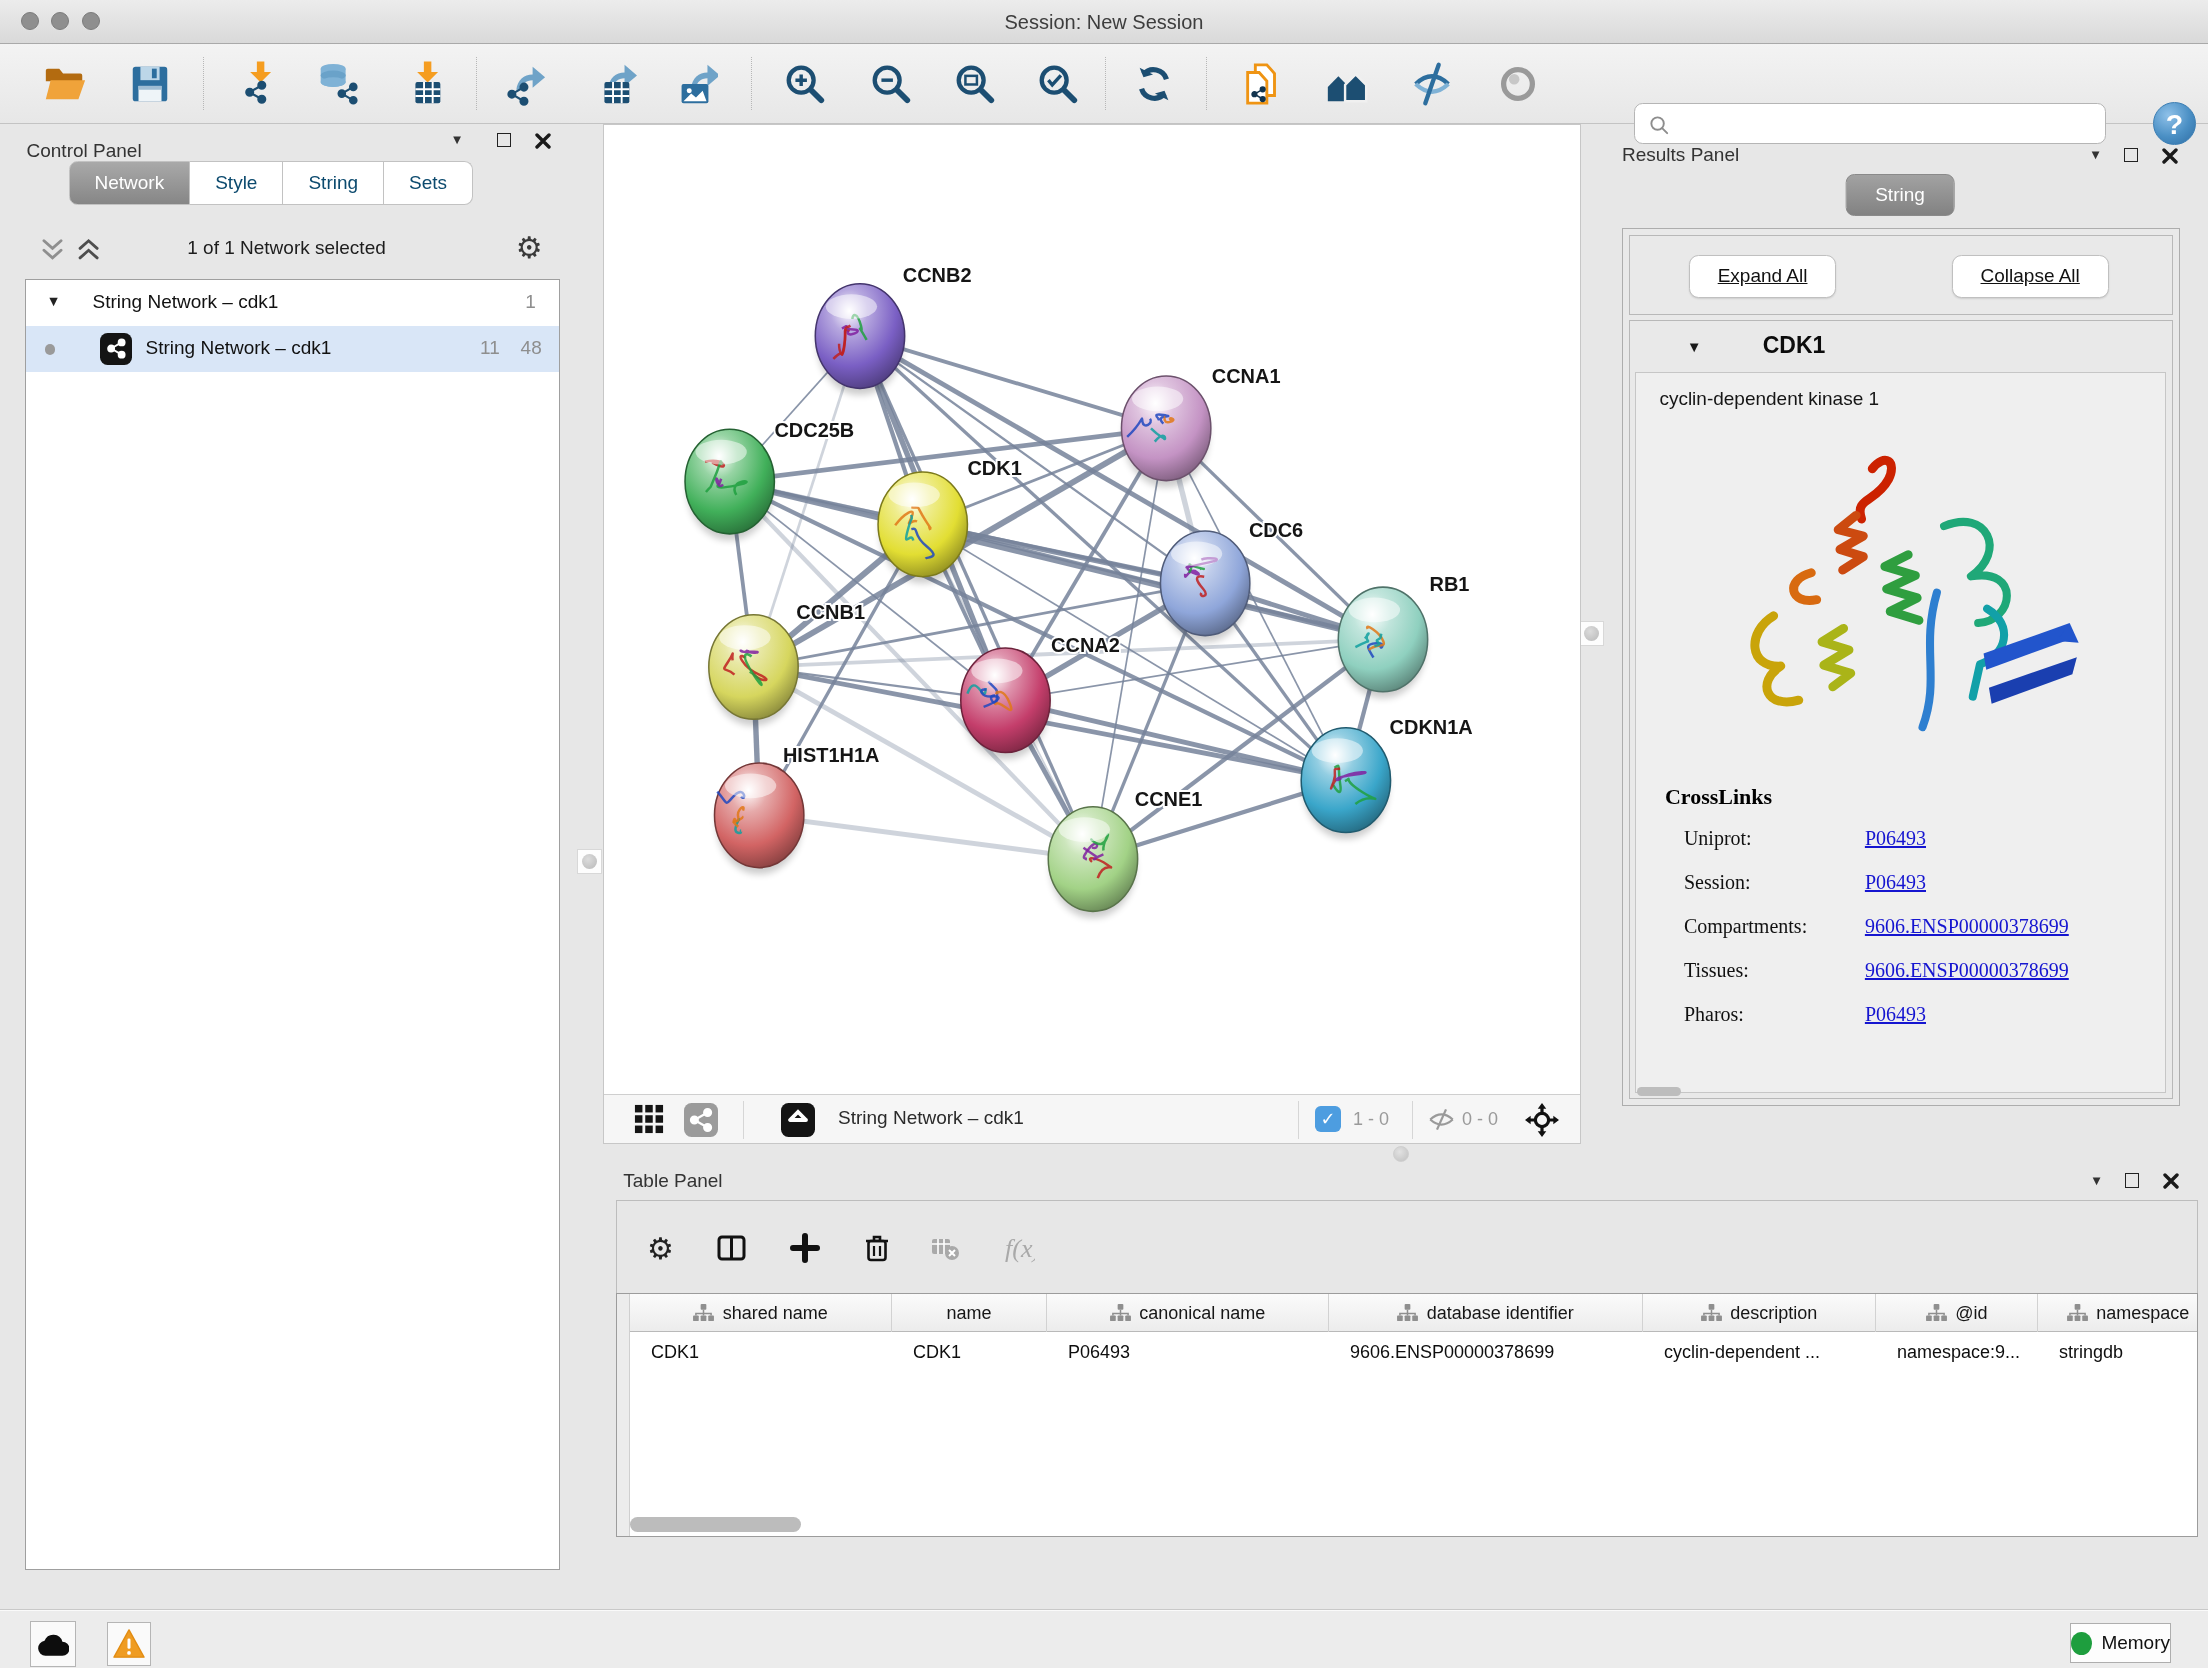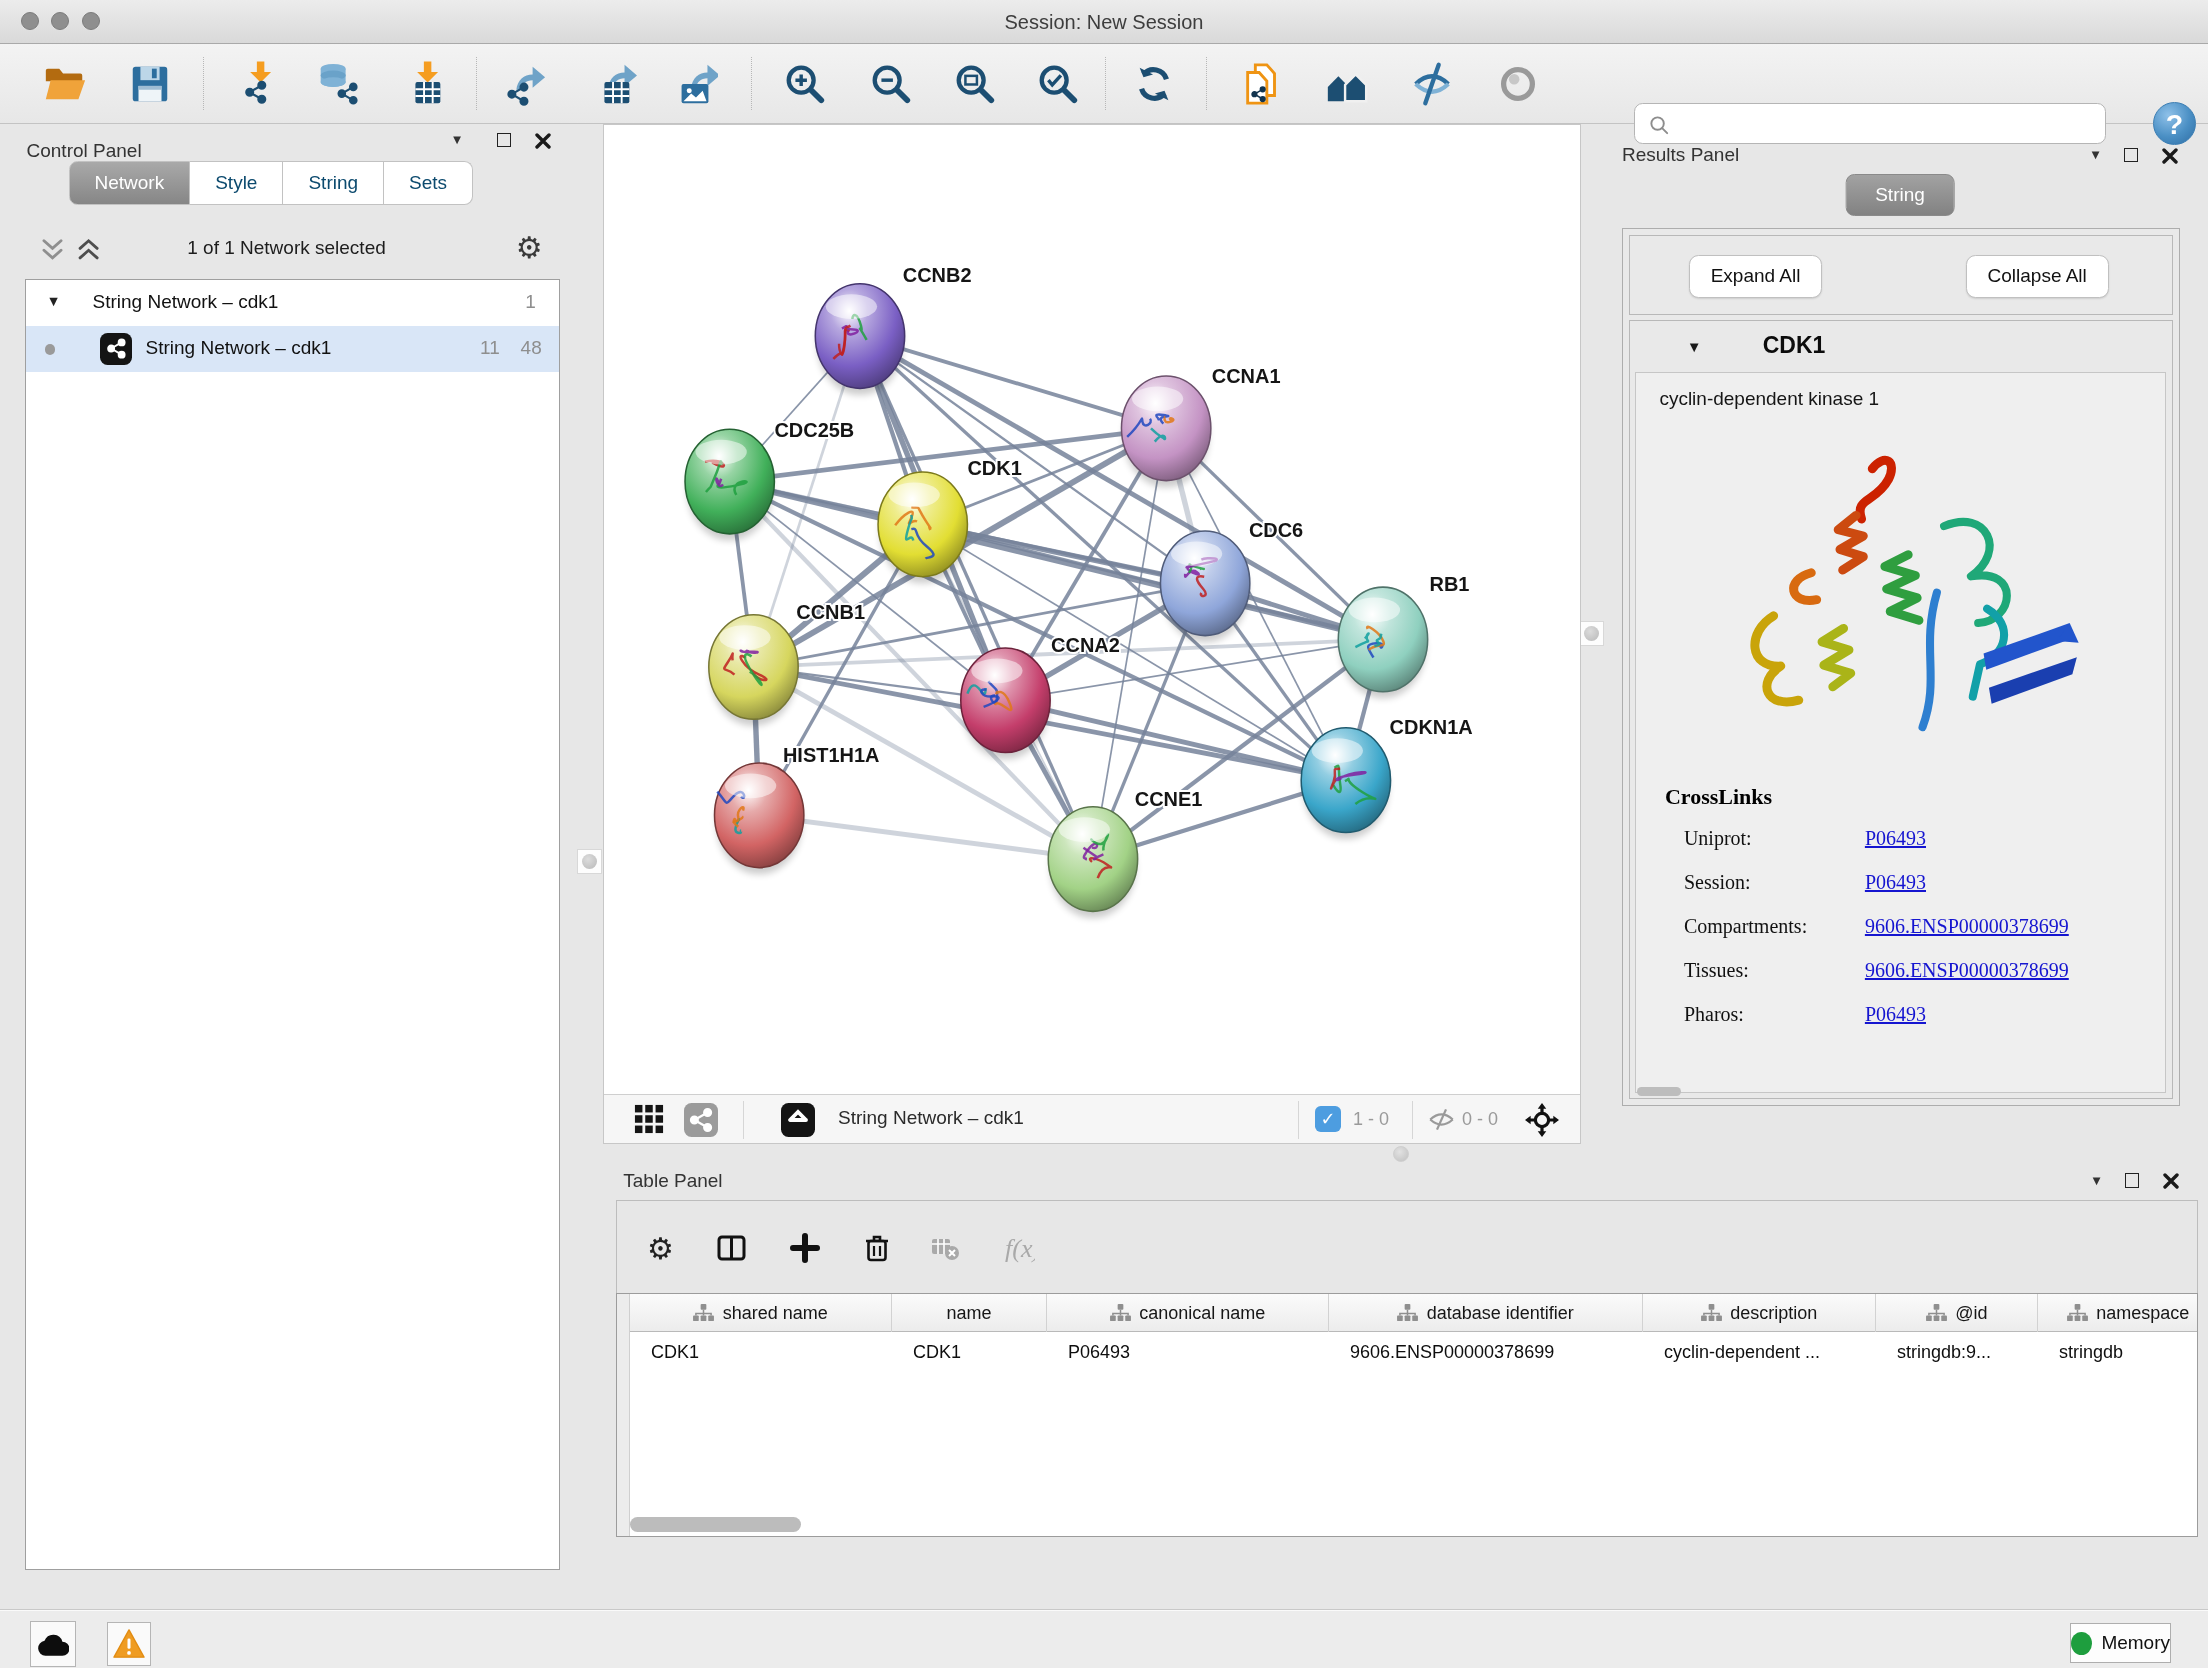--- a/index.html
+++ b/index.html
@@ -87,22 +87,22 @@
   #results-panel { position:absolute; left:1592px; top:142px; width:616px; height:1027px; }
   #rp-tab { position:absolute; left:50%; transform:translateX(-50%); top:32px; height:42px;
     padding:0 28.5px; font-size:19px; color:#fff; line-height:40px;
     background:linear-gradient(#a2a2a2,#828282); border:1px solid #8a8a8a; border-radius:8.6px;
     cursor:pointer; z-index:2; }
   #rp-outer { position:absolute; left:30px; right:28.5px; top:86px; bottom:63px;
     background:#e9e9e9; border:1px solid #adadad; }
   #rp-btnbox { position:absolute; left:5.7px; right:5.7px; top:5.7px; height:80px;
     border:1px solid #b8b8b8; }
   .rp-btn { position:absolute; top:19px; height:43px; background:#ffffff; border:1px solid #c0c0c0;
-    border-radius:9.5px; font-size:19px; color:#111; padding:0 21px; cursor:pointer;
-    box-shadow:0 1px 1.9px rgba(0,0,0,.12); }
+    border-radius:9.5px; font-size:19px; color:#111; padding:0 28px; cursor:pointer;
+    box-shadow:0 1px 1.9px rgba(0,0,0,.12);text-decoration:underline; }
   #rp-entry { position:absolute; left:5.7px; right:5.7px; top:91px; bottom:5.7px; border:1px solid #b8b8b8; }
   #rp-entry-head { position:absolute; left:0; right:0; top:0; height:51px; }
   #rp-entry-caret { position:absolute; left:57px; top:17px; font-size:15px; color:#1a1a1a; cursor:pointer; }
   #rp-gene { position:absolute; left:133px; top:11.4px; font-size:23px; font-weight:bold; color:#0c0c0c; }
   #rp-inner { position:absolute; left:5.7px; right:5.7px; top:51px; bottom:5.7px; background:#efefef;
     border:1px solid #c6c6c6; }
   #rp-desc { position:absolute; left:23px; top:15px; font-size:19px; color:#151515; }
   #protein-img { position:absolute; left:50%; transform:translateX(-50%); top:67px; }
   #rp-cross { position:absolute; left:28.5px; top:411px; font-family:"Liberation Serif", serif; }
   #rp-cross-title { font-size:22px; font-weight:bold; color:#000; }
@@ -892,21 +892,21 @@
           </svg>
           <span>namespace</span>
         </div>
       </div>
     <div id="tp-row">
         <div class="td-cell" style="width:262px">CDK1</div>
         <div class="td-cell" style="width:155px">CDK1</div>
         <div class="td-cell" style="width:282px">P06493</div>
         <div class="td-cell" style="width:314px">9606.ENSP00000378699</div>
         <div class="td-cell" style="width:233px">cyclin-dependent ...</div>
-        <div class="td-cell" style="width:162px">stringdb:9...</div>
+        <div class="td-cell" style="width:162px">namespace:9...</div>
         <div class="td-cell" style="width:181px">stringdb</div>
       </div>
     <div id="tp-scroll"></div>
   </div>
 </div>
 
 <div id="statusbar">
   <div class="sb-btn" style="left:30px">
     <svg width="32" height="25" viewBox="0 0 34 26">
       <path d="M9 25a8 8 0 0 1-1-15.9A10 10 0 0 1 27 10a6.5 6.5 0 0 1 0 15z" fill="#0d0d0d"></path>

